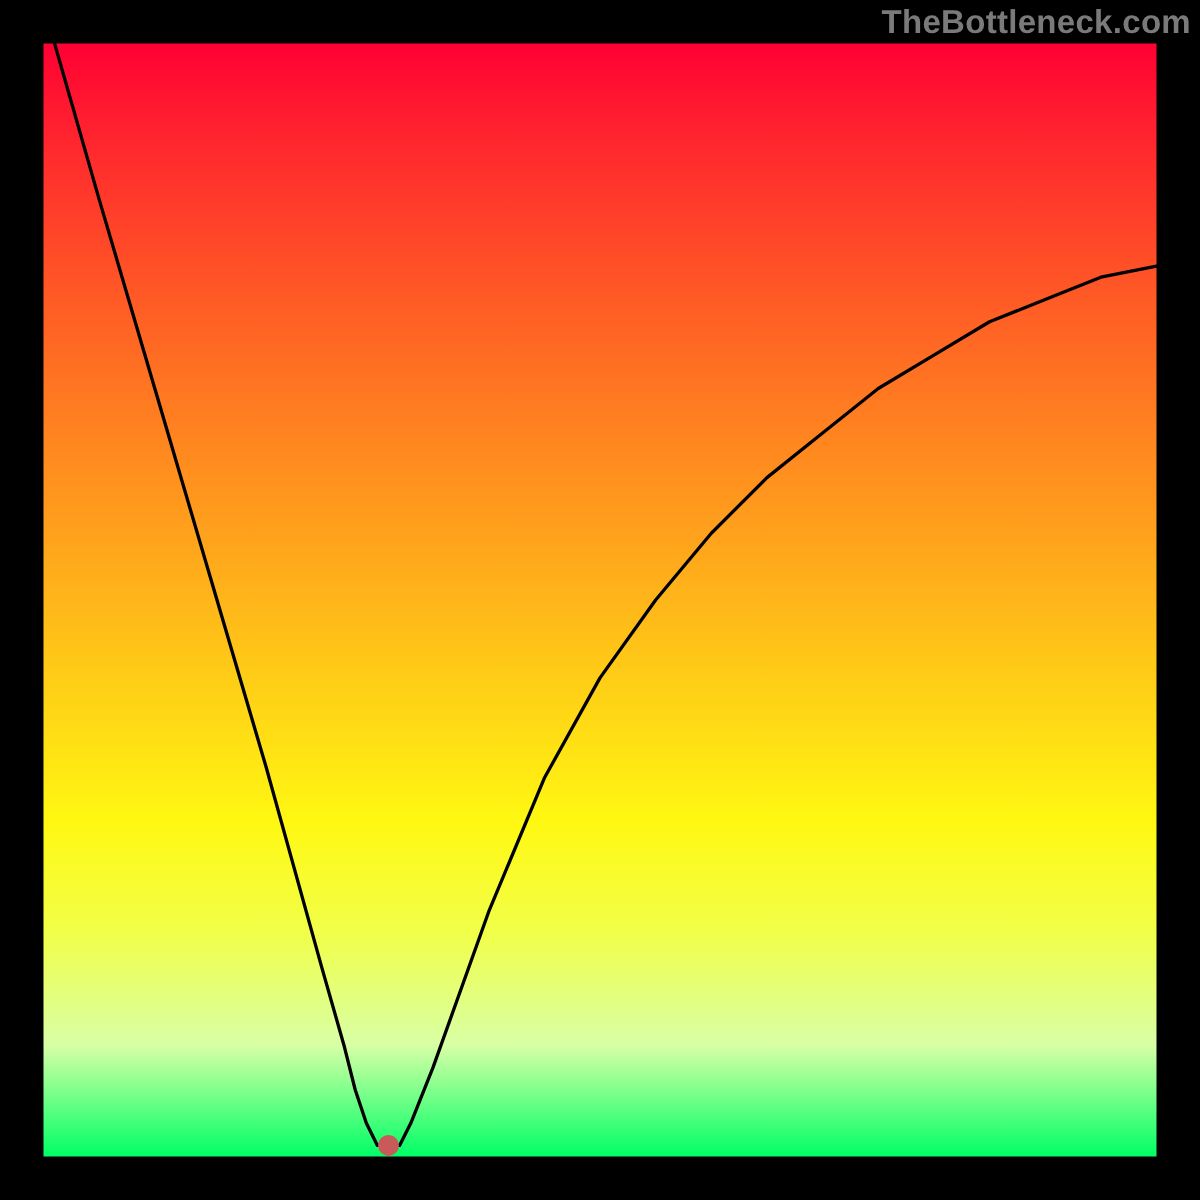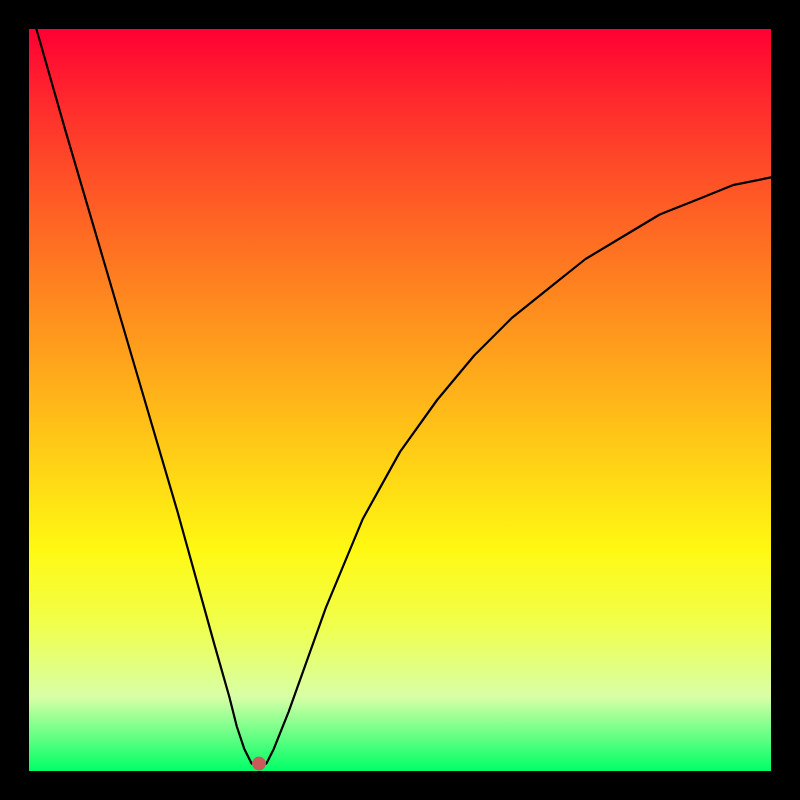--- a/index.html
+++ b/index.html
@@ -68,13 +68,14 @@
 </head>
 <body>
 
 <div class="frame">
   <div class="chart-area">
     <svg viewBox="0 0 742 742">
       <path id="curve-path" class="curve" d="M7.4 0.0 L37.1 103.9 L74.2 230.0 L111.3 356.2 L148.4 482.3 L185.5 615.9 L200.3 667.8 L207.8 697.5 L215.2 719.7 L222.6 734.6 L230.0 734.6 L237.4 734.6 L244.9 719.7 L259.7 682.6 L296.8 578.8 L333.9 489.7 L371.0 422.9 L408.1 371.0 L445.2 326.5 L482.3 289.4 L519.4 259.7 L556.5 230.0 L593.6 207.8 L630.7 185.5 L667.8 170.7 L704.9 155.8 L742.0 148.4"></path>
       <circle id="marker" class="dot" r="7" cx="230.0" cy="734.6"></circle>
     </svg>
   </div>
+  <div class="watermark">TheBottleneck.com</div>
 </div>
 
 </body></html>

